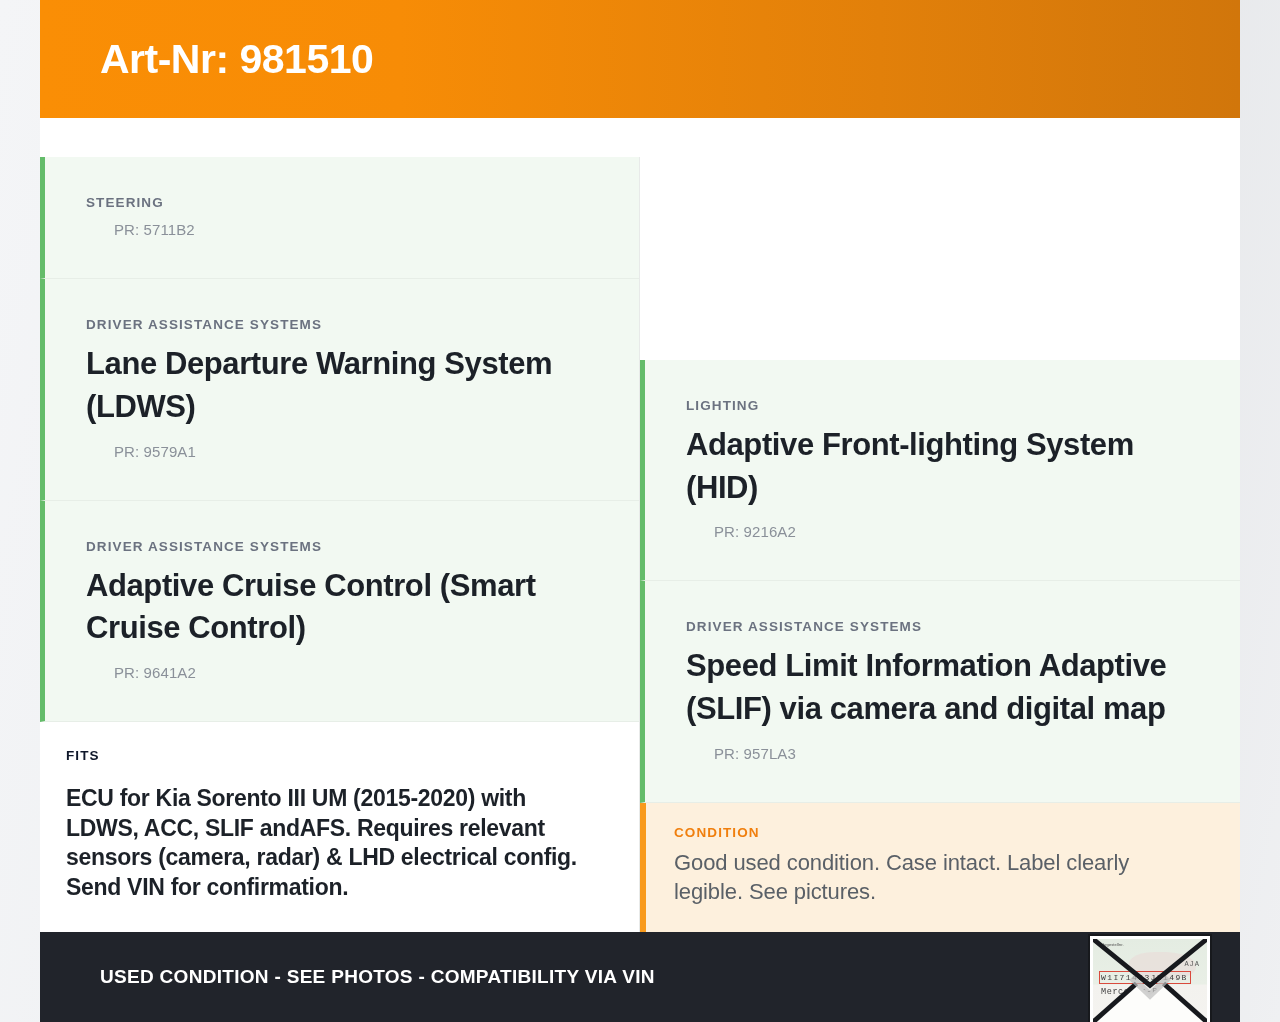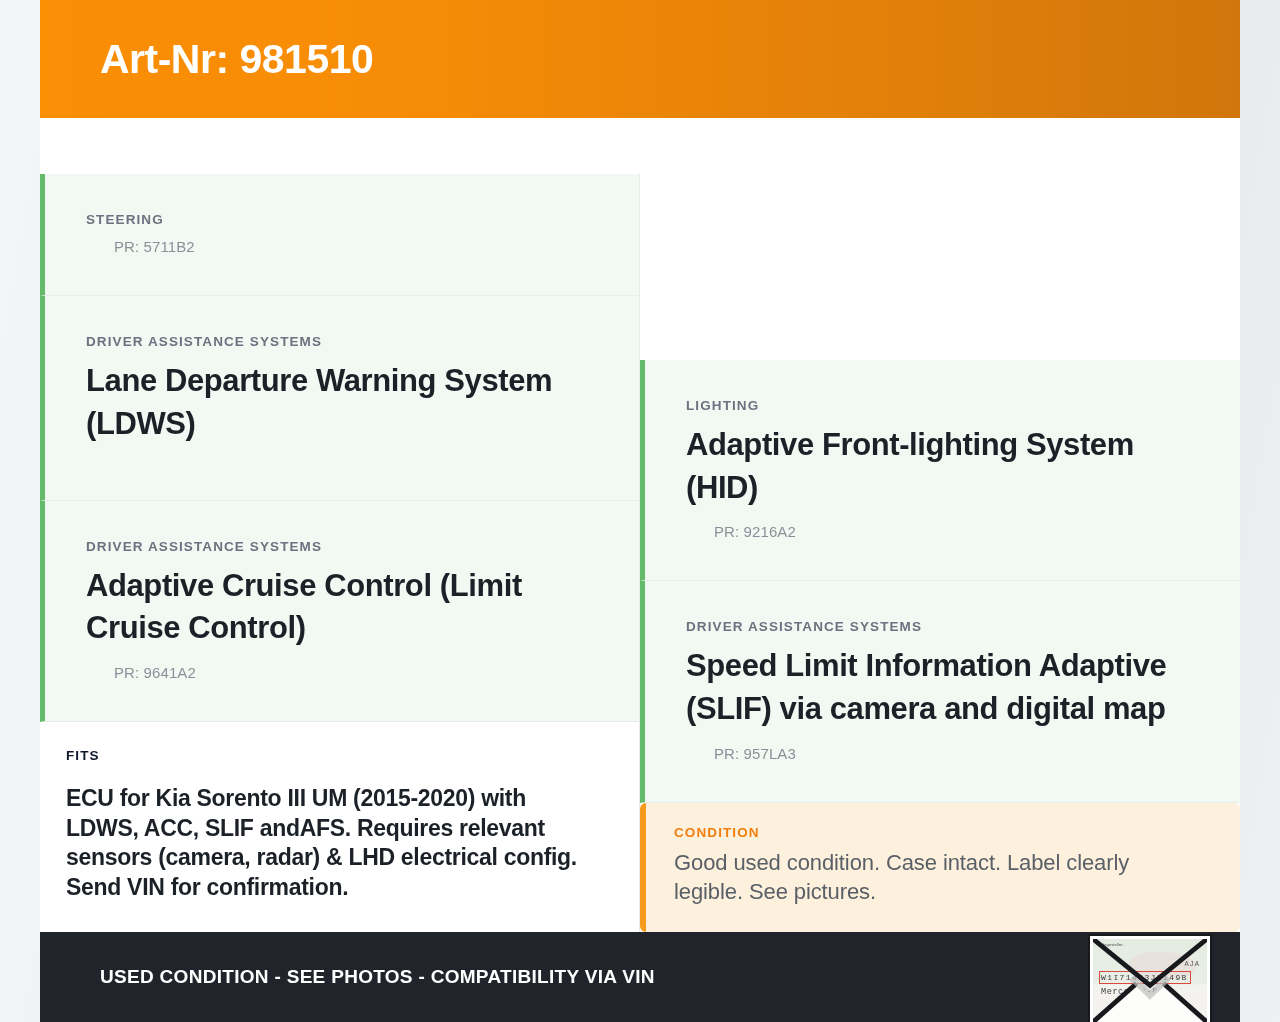--- a/index.html
+++ b/index.html
@@ -90,21 +90,20 @@
     color: #8a9099;
     letter-spacing: 0.1px;
     margin-left: 28px;
   }
 
   
   .condition {
     background: #fdf0dd;
     border-left: 6px solid #f89a1c;
     padding: 22px 46px 26px 28px;
-    border-radius: 6px;
   }
   .condition-label {
     font-size: 13.5px;
     font-weight: bold;
     letter-spacing: 1.1px;
     color: #f07f0e;
     text-transform: uppercase;
     margin-bottom: 8px;
   }
   .condition-text {
@@ -247,25 +246,26 @@
     <div class="col col-left">
 
       <div class="card">
         <div class="card-cat">STEERING</div>
         <div class="card-pr">PR: 5711B2</div>
       </div>
 
       <div class="card">
         <div class="card-cat">DRIVER ASSISTANCE SYSTEMS</div>
         <div class="card-title">Lane Departure Warning System (LDWS)</div>
+        <div class="card-pr">PR: 9579A1</div>
       </div>
 
       <div class="card">
         <div class="card-cat">DRIVER ASSISTANCE SYSTEMS</div>
-        <div class="card-title">Adaptive Cruise Control (Limit Cruise Control)</div>
+        <div class="card-title">Adaptive Cruise Control (Smart Cruise Control)</div>
         <div class="card-pr">PR: 9641A2</div>
       </div>
 
       <div class="fits">
         <div class="fits-label">FITS</div>
         <div class="fits-text">ECU for Kia Sorento III UM (2015-2020) with LDWS, ACC, SLIF andAFS. Requires relevant sensors (camera, radar) &amp; LHD electrical config. Send VIN for confirmation.</div>
       </div>
 
       <div class="spacer"></div>
     </div>

